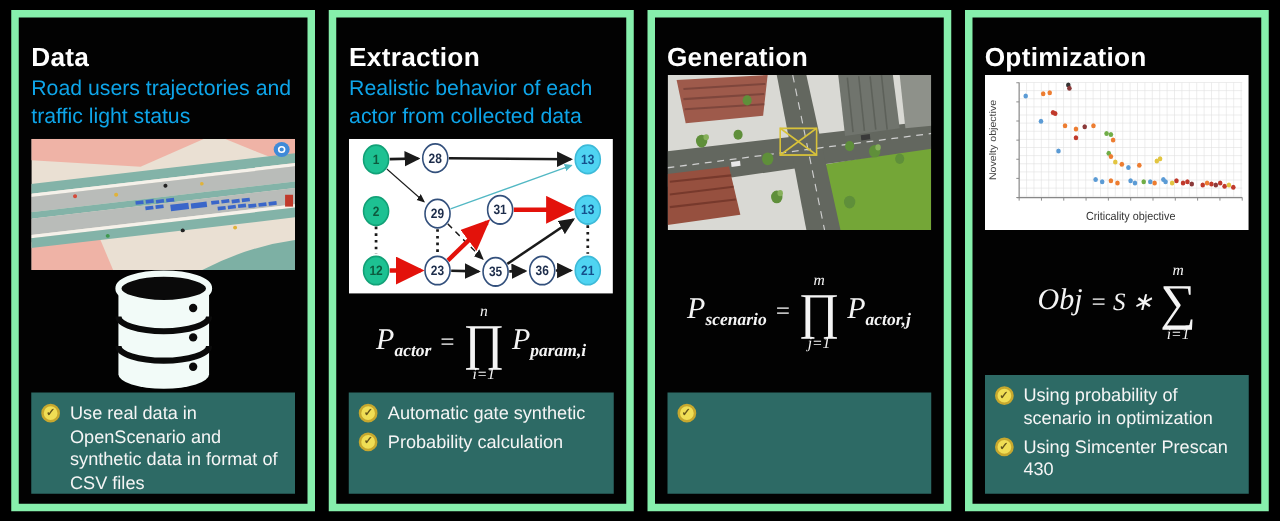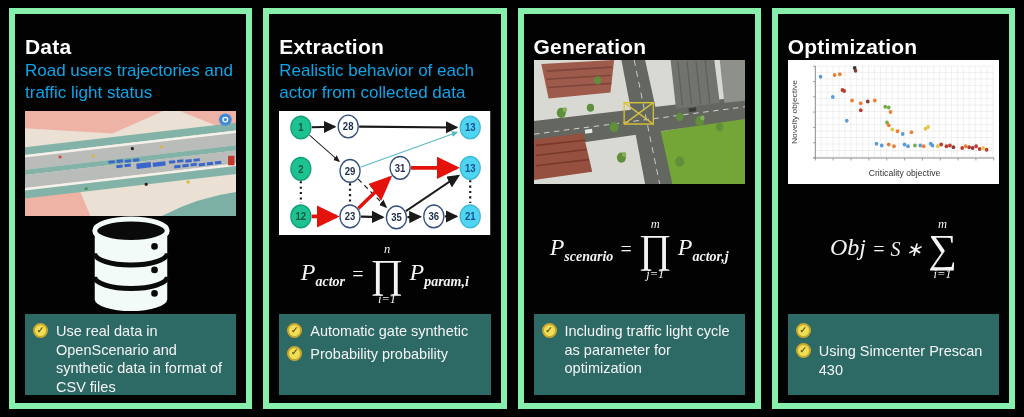--- a/index.html
+++ b/index.html
@@ -173,21 +173,21 @@
         <span class="f-var"><span>P</span><sub>param,i</sub></span>
       </div>
     </div>
     <div class="footer">
       <div class="f-item">
         <span class="badge">✓</span>
         <span>Automatic gate synthetic</span>
       </div>
       <div class="f-item">
         <span class="badge">✓</span>
-        <span>Probability probability</span>
+        <span>Probability calculation</span>
       </div>
     </div>
   </div>
 
   <div class="panel">
     <div class="title">Generation</div>
     <div class="img-box">
       <svg viewBox="0 0 232 122" preserveAspectRatio="none">
         <rect width="232" height="122" fill="#d9d9d4"></rect>
         <polygon points="128,72 232,56 232,122 136,122" fill="#74a637"></polygon>
@@ -248,21 +248,20 @@
           <span class="op-sup">m</span>
           <span class="bigop">∏</span>
           <span class="op-sub">j=1</span>
         </span>
         <span class="f-var"><span>P</span><sub>actor,j</sub></span>
       </div>
     </div>
     <div class="footer">
       <div class="f-item">
         <span class="badge">✓</span>
-        <span>Including traffic light cycle as parameter for optimization</span>
       </div>
     </div>
   </div>
 
   <div class="panel">
     <div class="title">Optimization</div>
     <div class="img-box" id="scatter-box">
         <svg viewBox="0 0 232 124" preserveAspectRatio="none">
           <rect width="232" height="124" fill="#ffffff"></rect>
           <line x1="30" y1="6" x2="30" y2="98" stroke="#e0e0e0" stroke-width="0.5"></line>
@@ -391,20 +390,21 @@
         <span class="bigop-wrap">
           <span class="op-sup">m</span>
           <span class="bigop">∑</span>
           <span class="op-sub">i=1</span>
         </span>
       </div>
     </div>
     <div class="footer">
       <div class="f-item">
         <span class="badge">✓</span>
+        <span>Using probability of scenario in optimization</span>
       </div>
       <div class="f-item">
         <span class="badge">✓</span>
         <span>Using Simcenter Prescan 430</span>
       </div>
     </div>
   </div>
 
 </div>
 

